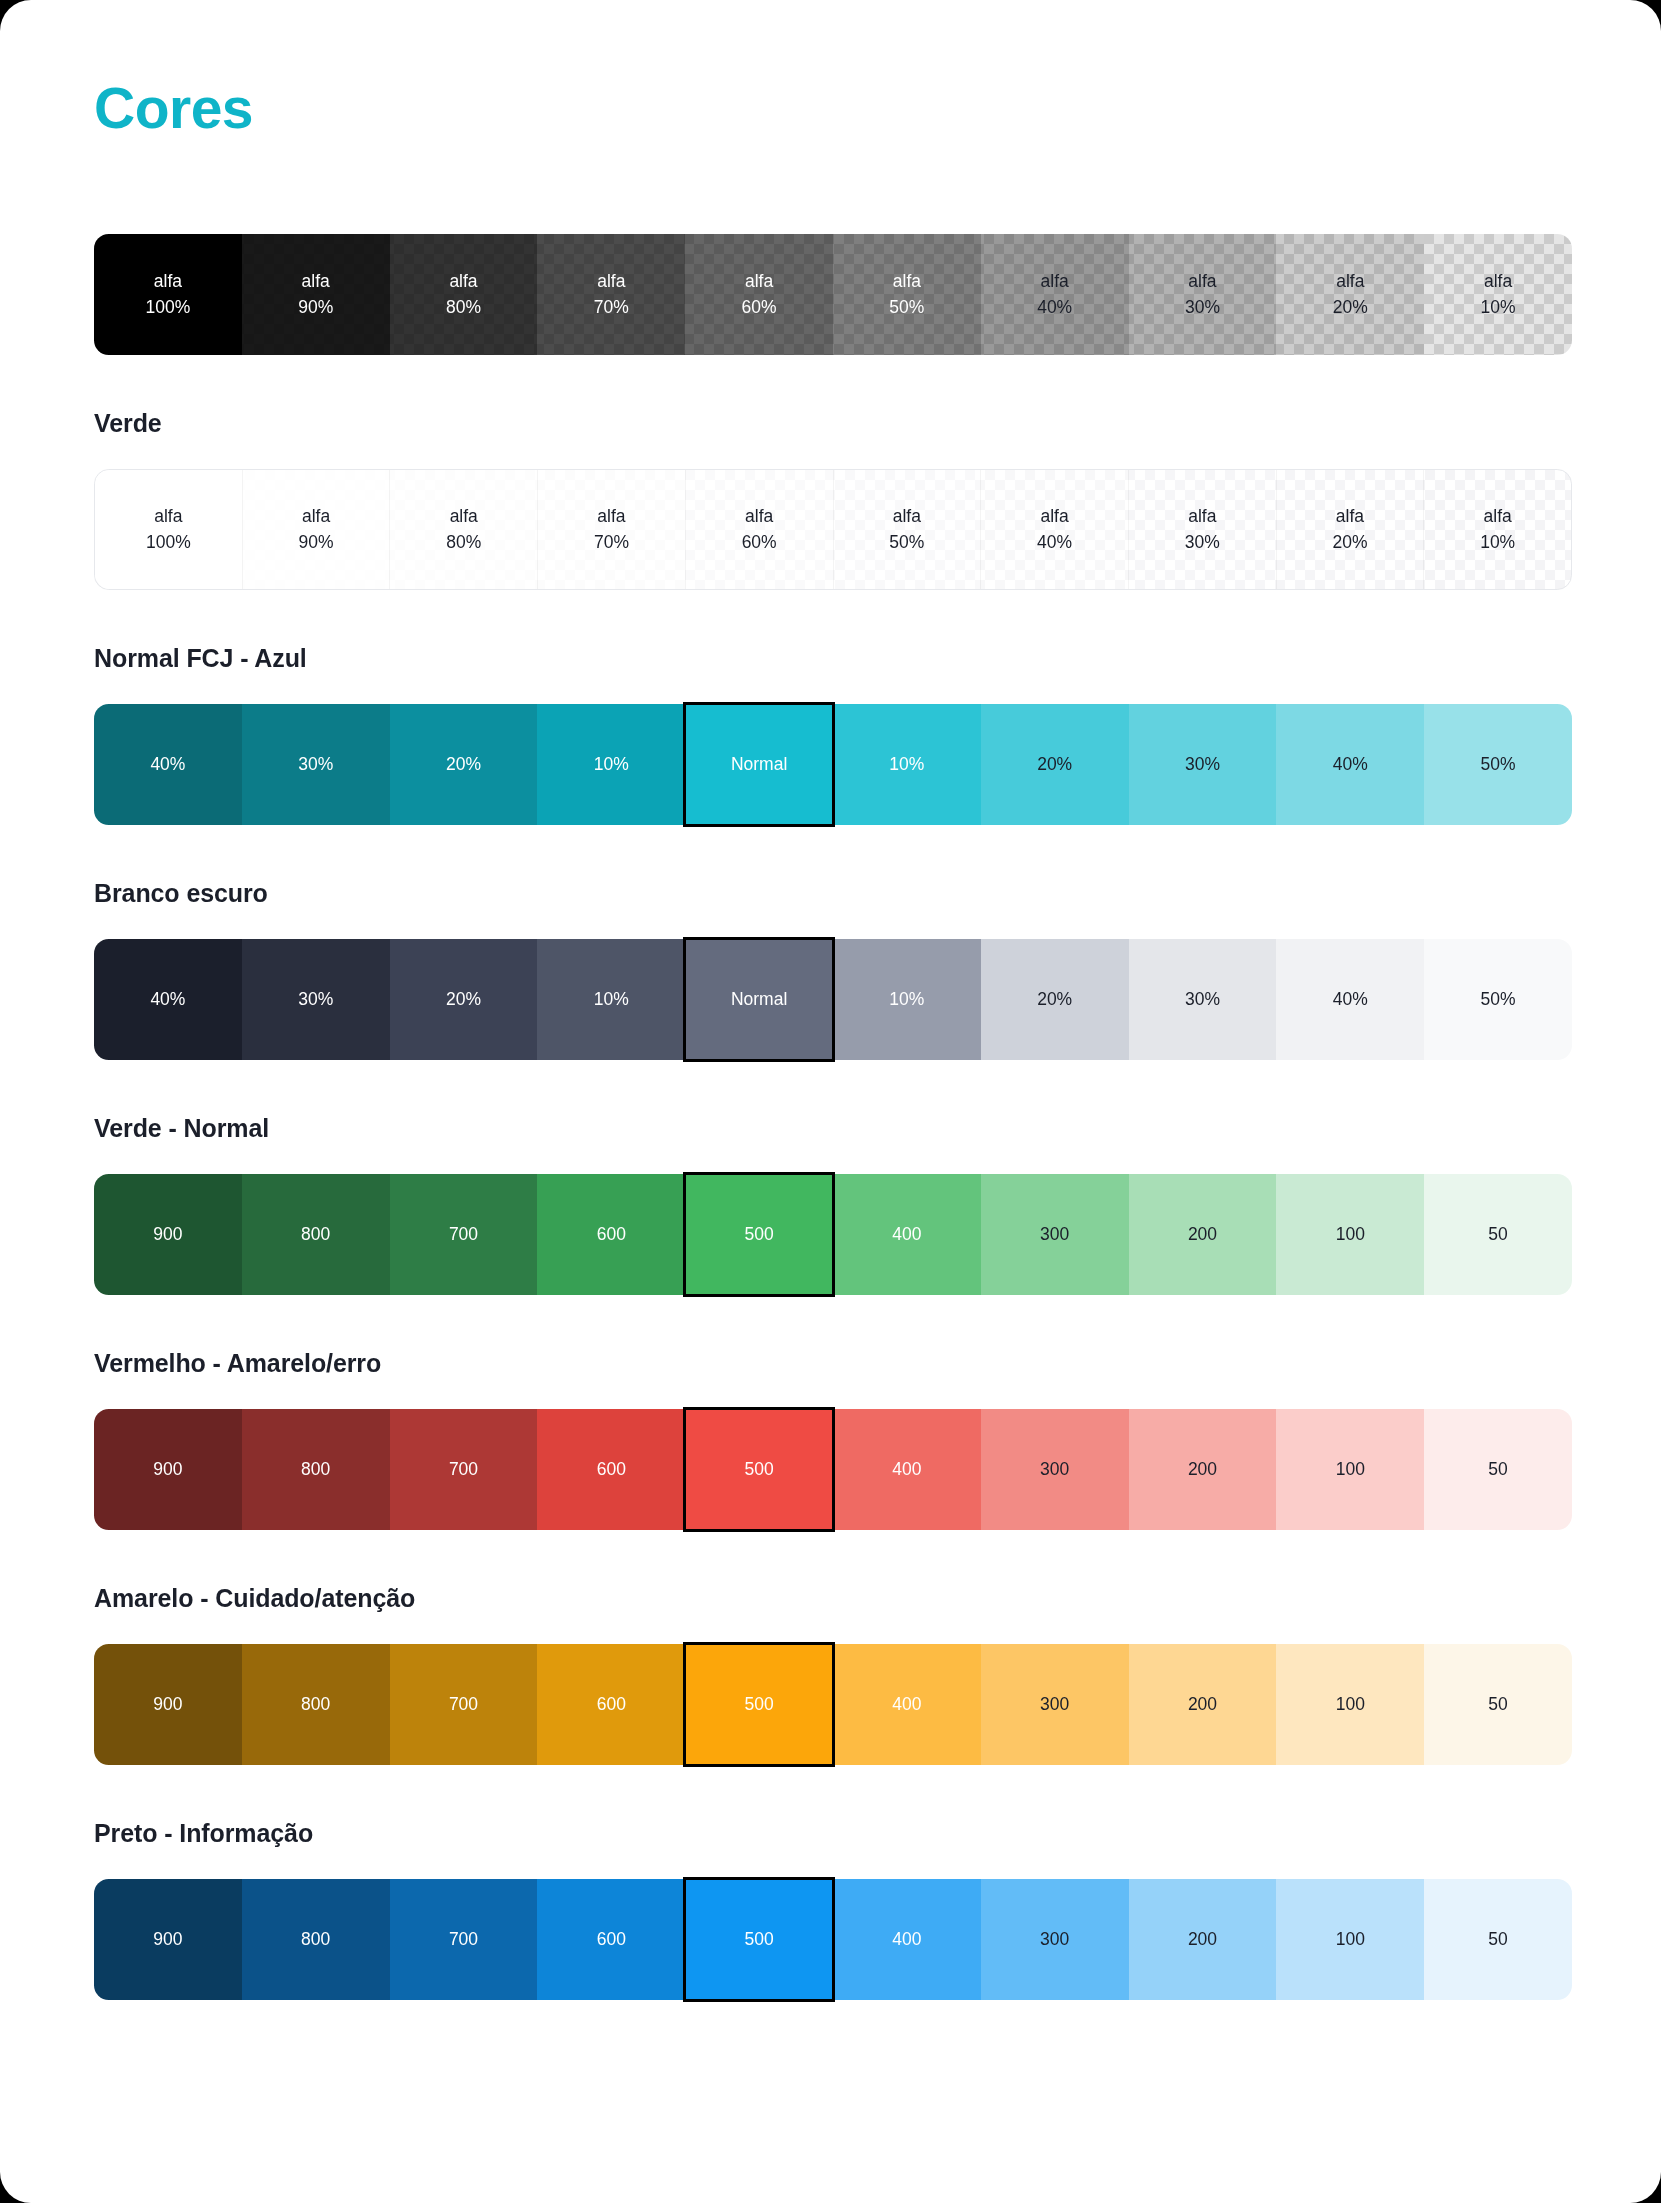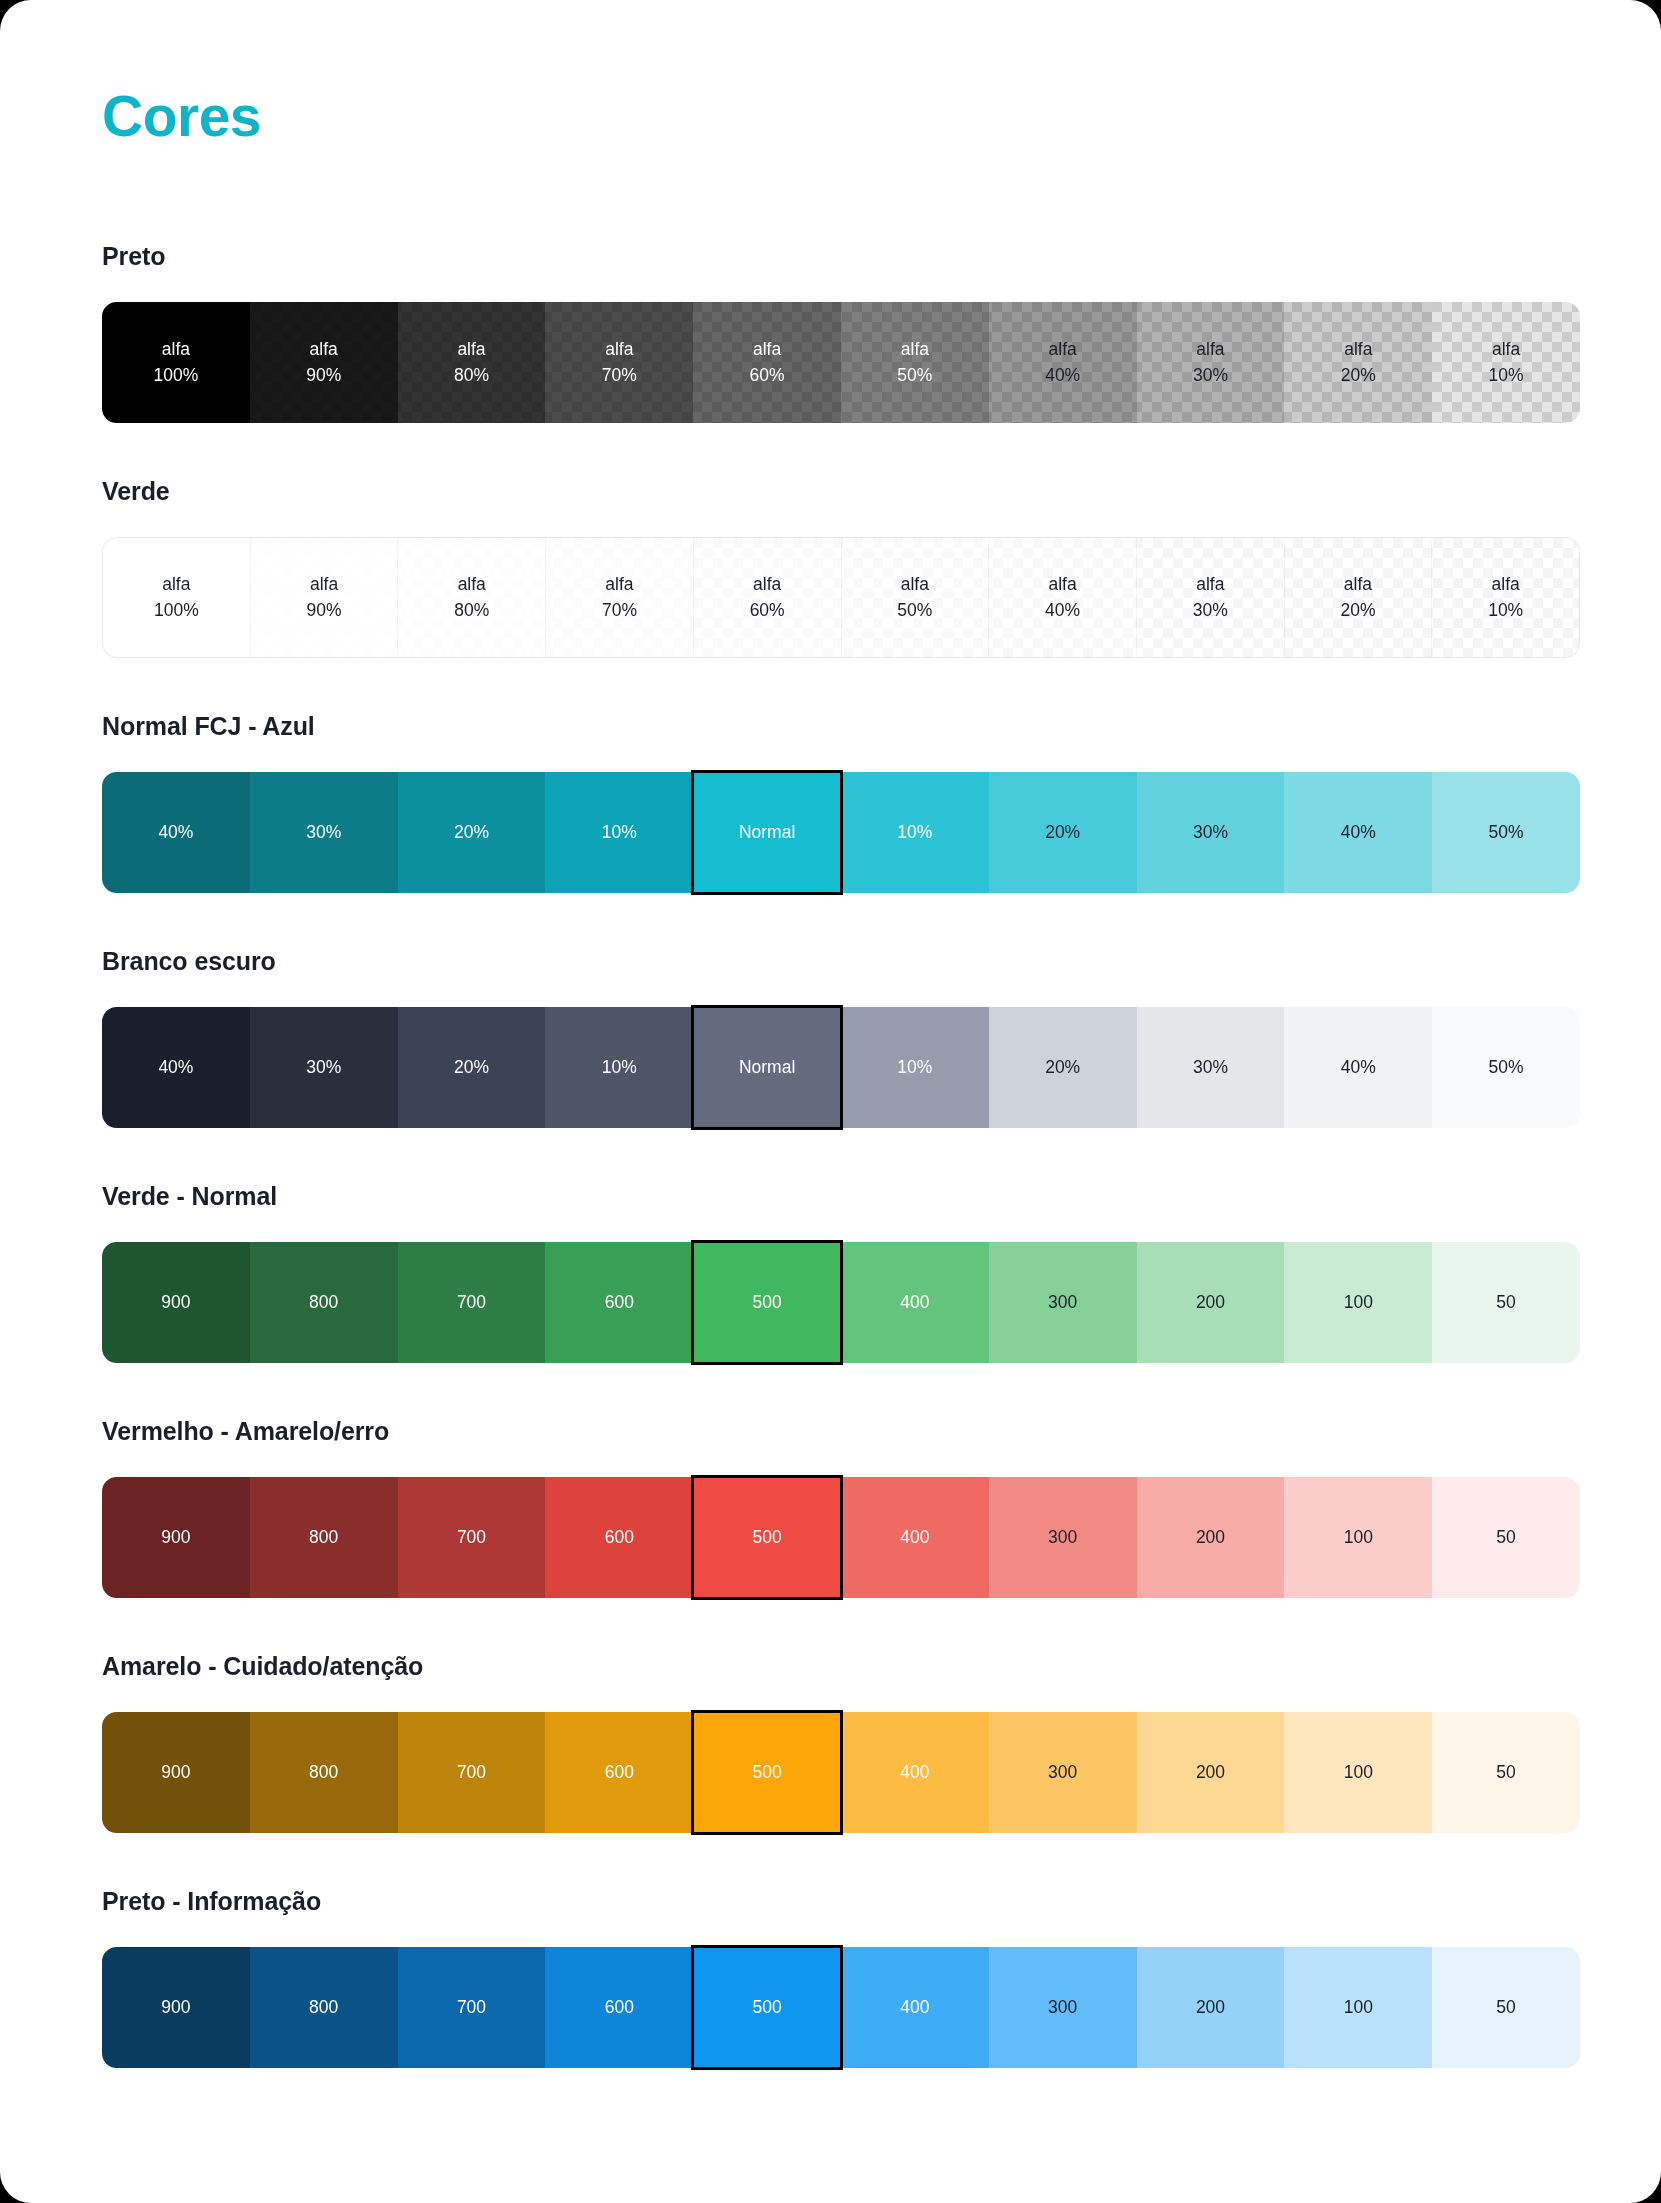--- a/index.html
+++ b/index.html
@@ -11,21 +11,21 @@
     font-family: "Liberation Sans", sans-serif;
     overflow: hidden;
   }
 
   #card {
     position: absolute;
     inset: 0;
     background: #ffffff;
     border-radius: 31px;
     overflow: hidden;
-    padding: 12px;
+    padding: 4px;
   }
 
   #inner {
     padding: 76px 96px 0 90px;
   }
 
   
   #page-title {
     font-size: 57px;
     font-weight: 700;
@@ -109,21 +109,20 @@
 </head>
 <body>
 
 <div id="card">
   <div id="inner">
 
     <h1 id="page-title">Cores</h1>
 
     <div id="groups">
         <div class="group">
-          <div class="group-label">Preto</div>
           <div class="scale checker">
             <div class="swatch" style="background: rgb(0, 0, 0); color: rgb(255, 255, 255);">
               <span class="line">alfa</span>
               <span class="line">100%</span>
             </div>
             <div class="swatch" style="background: rgba(0, 0, 0, 0.9); color: rgb(255, 255, 255);">
               <span class="line">alfa</span>
               <span class="line">90%</span>
             </div>
             <div class="swatch" style="background: rgba(0, 0, 0, 0.8); color: rgb(255, 255, 255);">

